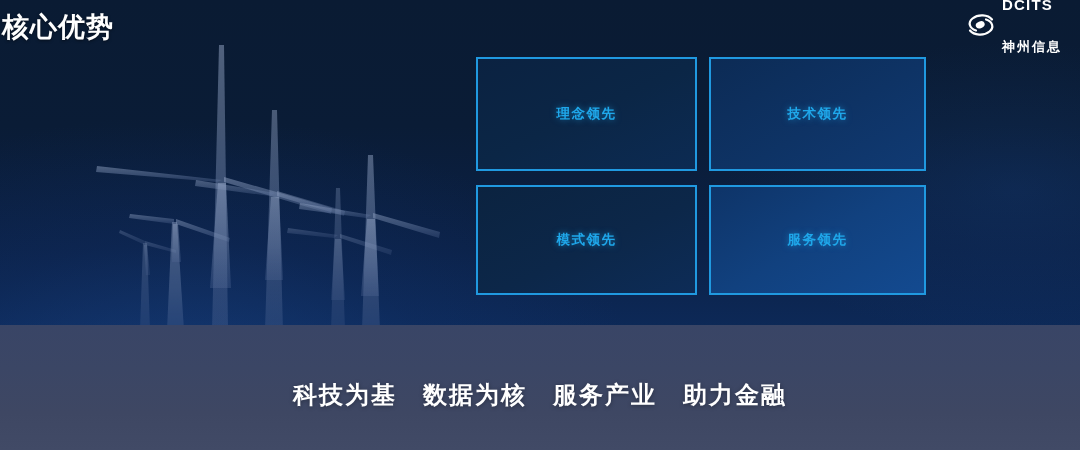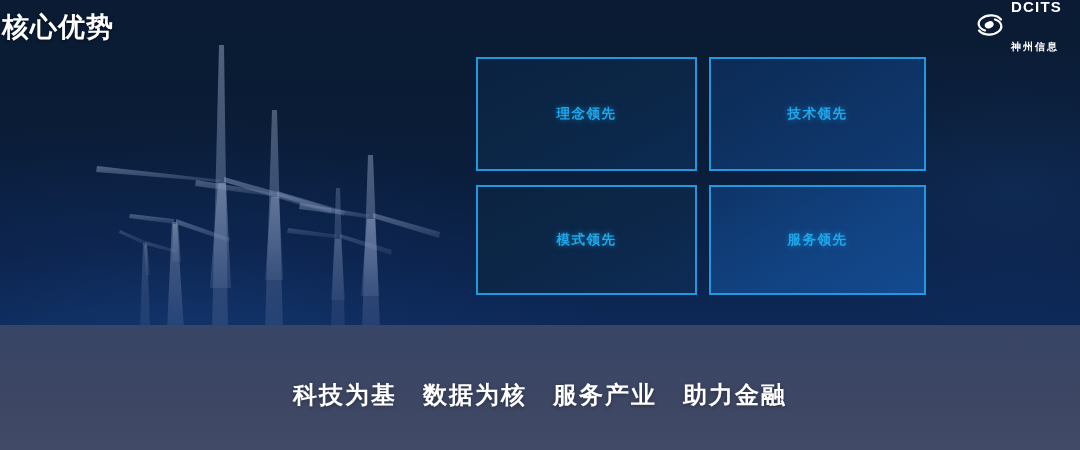--- a/index.html
+++ b/index.html
@@ -82,21 +82,21 @@
     line-height: 1;
     gap: 24px;
   }
   .logo-en {
     font-size: 15px;
     font-weight: bold;
     color: #ffffff;
     letter-spacing: 1.2px;
   }
   .logo-cn {
-    font-size: 10px;
+    font-size: 13px;
     font-weight: bold;
     color: #ffffff;
     letter-spacing: 2px;
     margin-top: 4px;
   }
 
   
   .cards {
     position: absolute;
     left: 476px;

